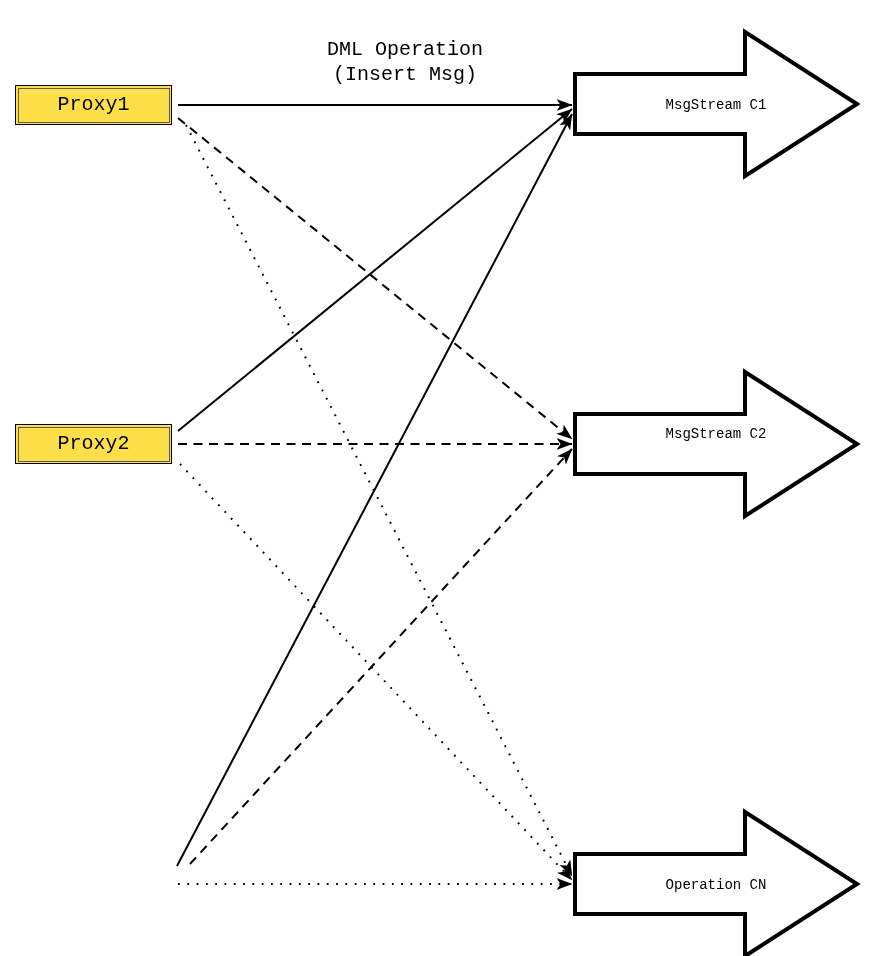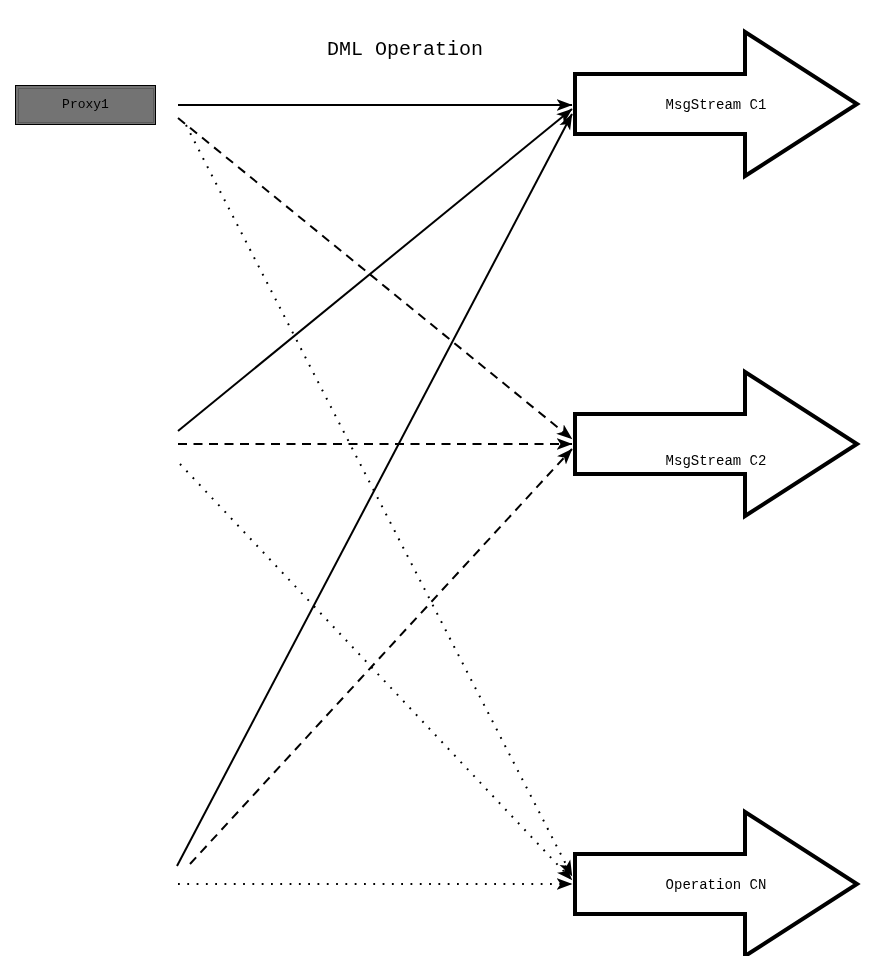--- a/index.html
+++ b/index.html
@@ -6,24 +6,24 @@
   .canvas{
     position:relative;width:875px;height:956px;background:#ffffff;
     font-family:Liberation Mono, monospace;color:#000;overflow:hidden;margin-top:16px;
   }
   .diagram-svg{position:absolute;left:0;top:0;width:875px;height:956px;}
   .edge{stroke:#000000;stroke-width:2;fill:none;}
   .edge.dashed{stroke-dasharray:9 6.5;}
   .edge.dotted{stroke-dasharray:1.8 7.5;}
   .block-arrow{fill:#ffffff;stroke:#000000;stroke-width:4;stroke-linejoin:miter;}
   .proxy{
-    position:absolute;left:15px;width:141px;height:40px;box-sizing:border-box;
-    border:1.5px solid #000;background:#737373;
+    position:absolute;left:15px;width:157px;height:40px;box-sizing:border-box;
+    border:1.5px solid #000;background:#fde047;
     display:flex;align-items:center;justify-content:center;
-    font-size:13px;line-height:20px;white-space:nowrap;
+    font-size:20px;line-height:20px;white-space:nowrap;
   }
   .proxy::after{
     content:"";position:absolute;inset:1.5px;border:1px solid #5b5b5b;pointer-events:none;
   }
   .stream-label{
     position:absolute;left:716px;transform:translate(-50%,-50%);
     font-size:14px;white-space:nowrap;
   }
   .title{
     position:absolute;left:405px;top:21px;transform:translateX(-50%);
@@ -59,21 +59,23 @@
 
     <g>
       <polygon class="block-arrow" points="575,58 745,58 745,16 857,88 745,160 745,118 575,118"></polygon>
       <polygon class="block-arrow" points="575,398 745,398 745,356 857,428 745,500 745,458 575,458"></polygon>
       <polygon class="block-arrow" points="575,838 745,838 745,796 857,868 745,940 745,898 575,898"></polygon>
     </g>
   </svg>
 
   <div class="title">
     <span>DML Operation</span>
+    <span>(Insert Msg)</span>
   </div>
 
   <div class="proxy" style="top:69px">Proxy1</div>
+  <div class="proxy" style="top:408px">Proxy2</div>
 
   <div class="stream-label" style="top:89px">MsgStream C1</div>
-  <div class="stream-label" style="top:445px">MsgStream C2</div>
+  <div class="stream-label" style="top:418px">MsgStream C2</div>
   <div class="stream-label" style="top:869px">Operation CN</div>
 
 </div>
 
 </body></html>

